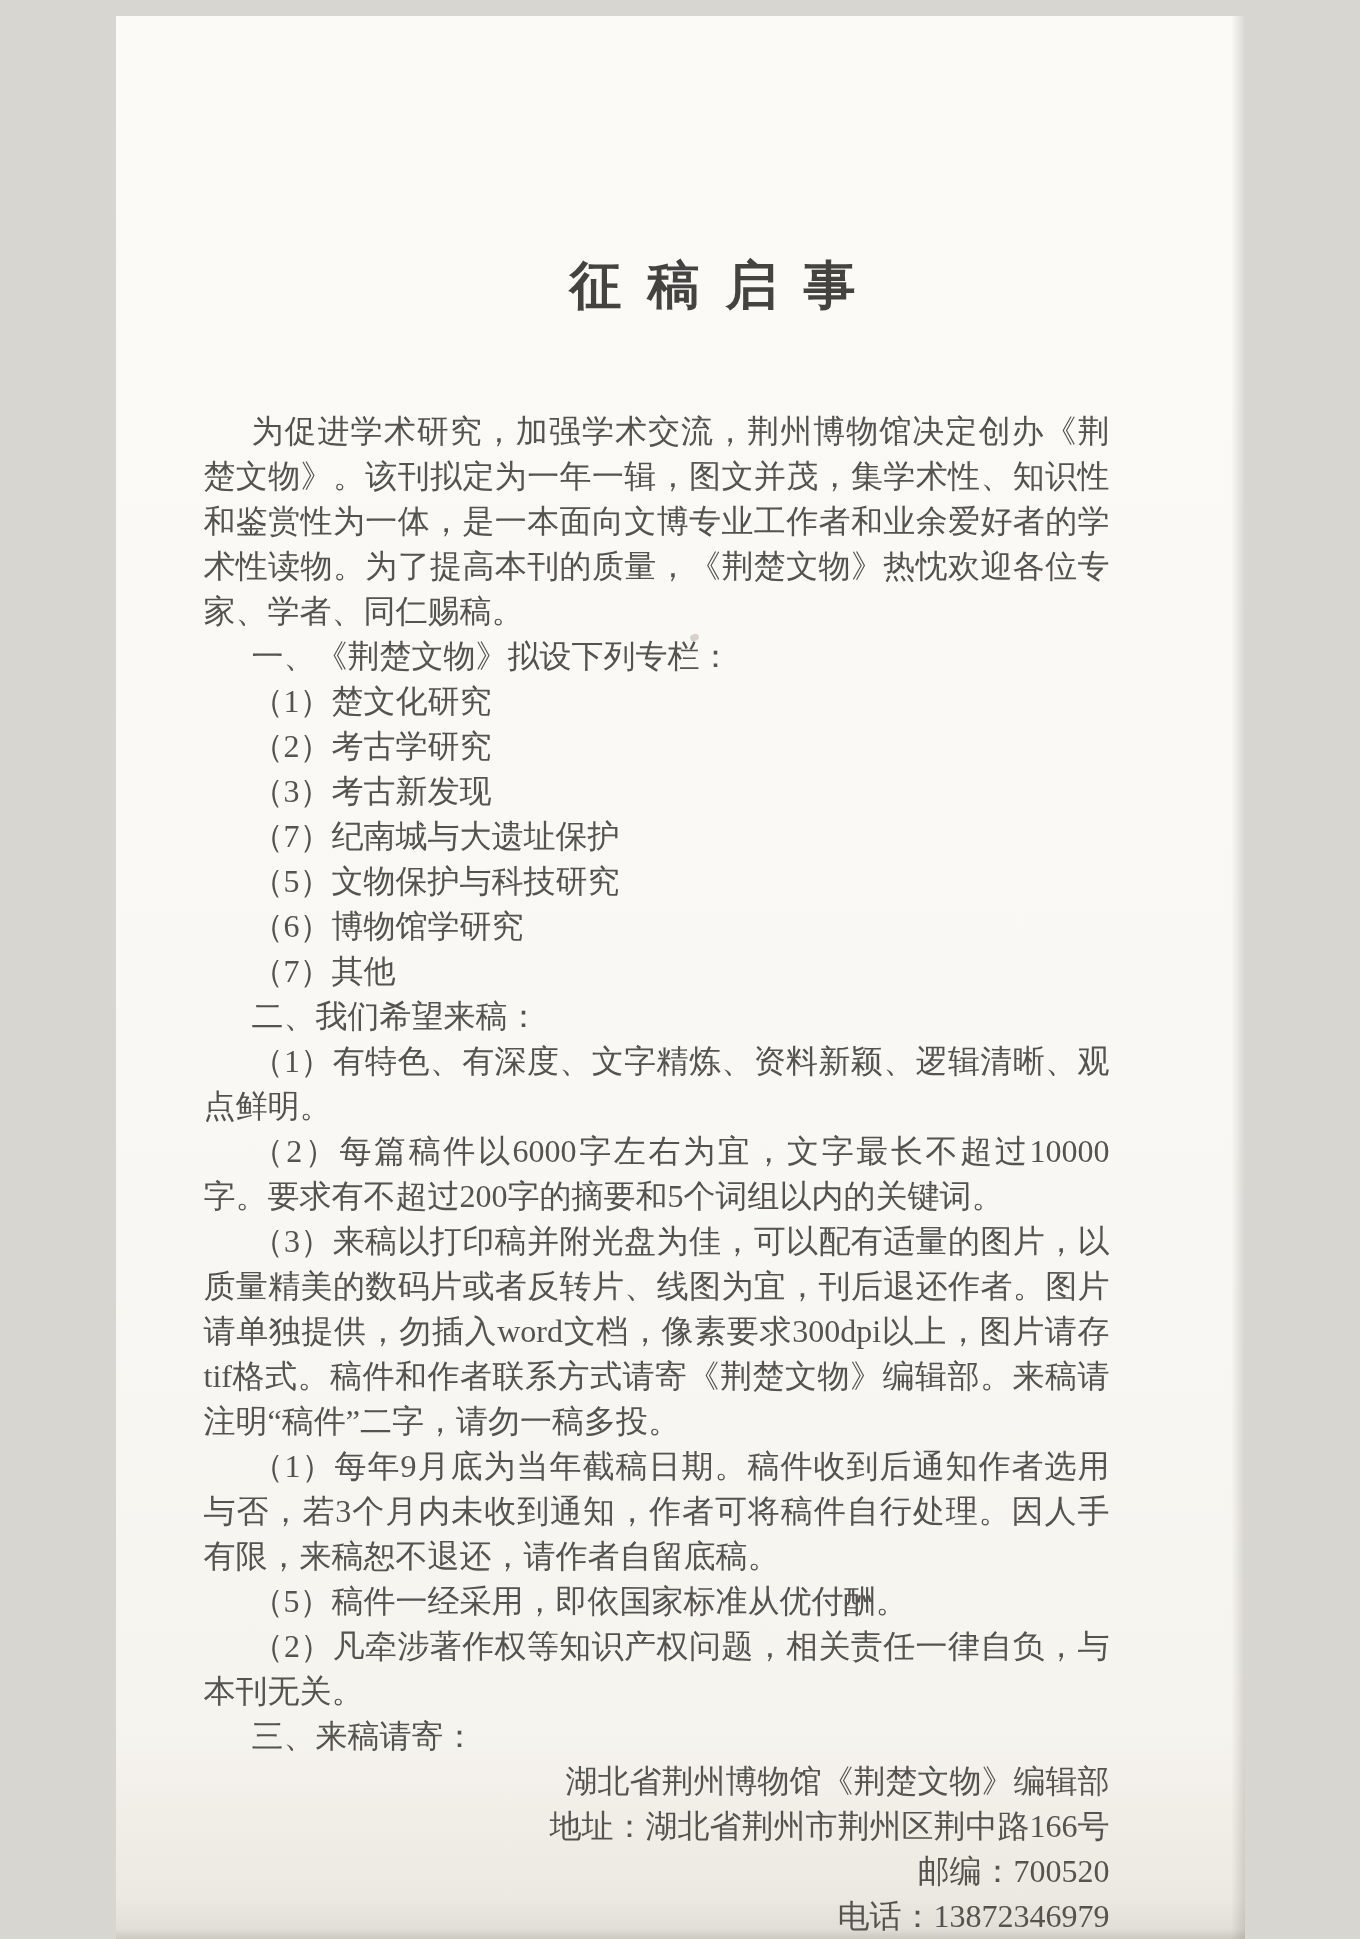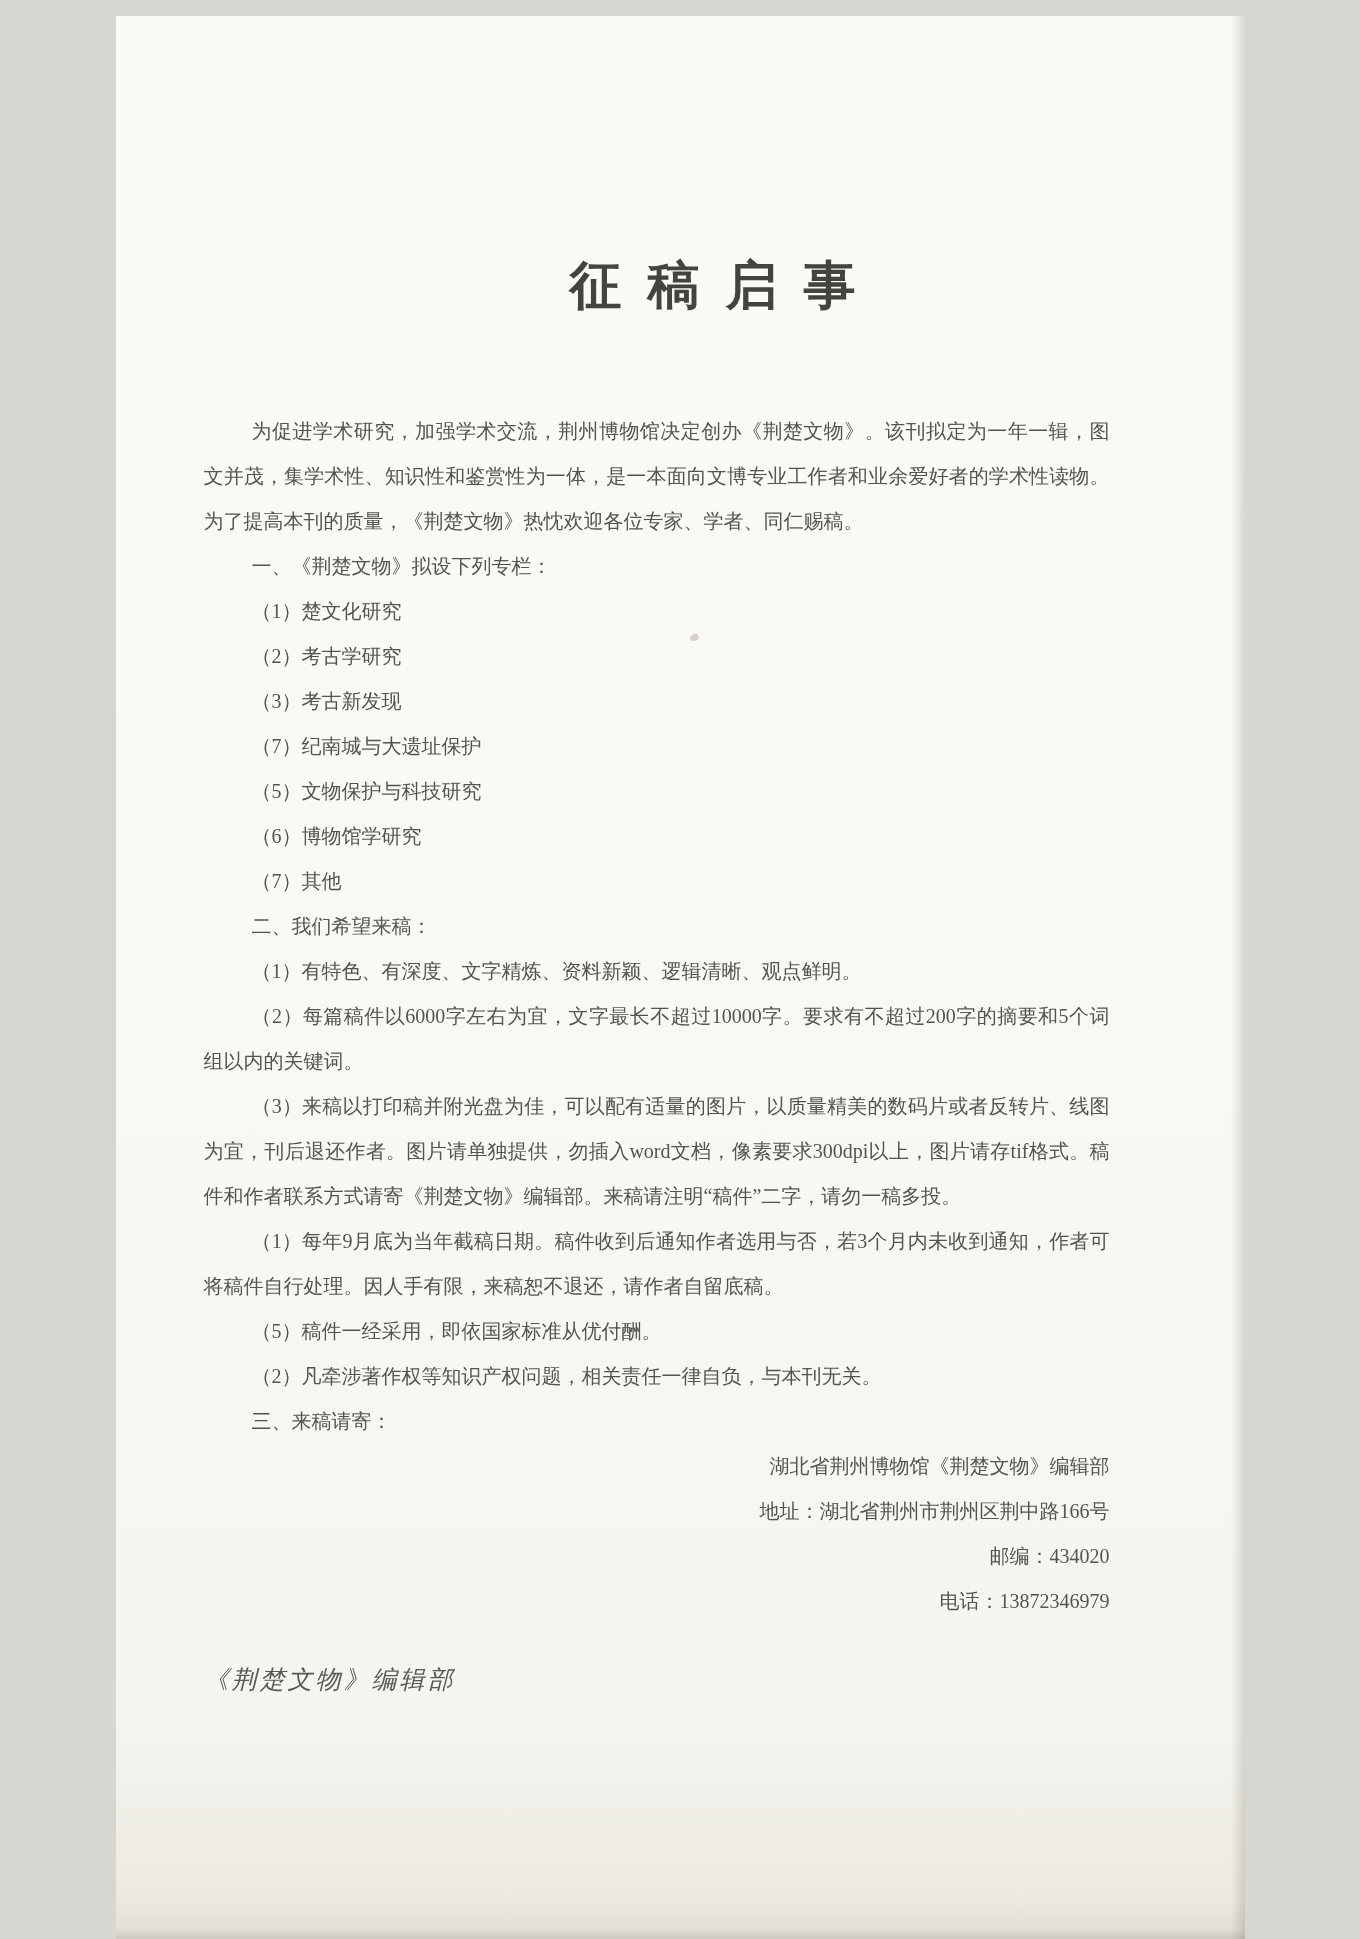--- a/index.html
+++ b/index.html
@@ -26,21 +26,21 @@
     text-align: center;
     font-size: 52px;
     line-height: 54px;
     font-weight: bold;
     letter-spacing: 26px;
     text-indent: 26px;
     color: #454340;
   }
   .para {
     margin: 0;
-    font-size: 20px;
+    font-size: 32px;
     line-height: 45px;
     text-align: justify;
     text-indent: 48px;
     color: #55534f;
   }
   .para.first { margin-top: 96px; }
   .contact-line { text-align: right; }
   .signature {
     margin: 38px 0 0 0;
     text-align: left;
@@ -93,21 +93,21 @@
     <p class="para">（1）有特色、有深度、文字精炼、资料新颖、逻辑清晰、观点鲜明。</p>
     <p class="para">（2）每篇稿件以6000字左右为宜，文字最长不超过10000字。要求有不超过200字的摘要和5个词组以内的关键词。</p>
     <p class="para">（3）来稿以打印稿并附光盘为佳，可以配有适量的图片，以质量精美的数码片或者反转片、线图为宜，刊后退还作者。图片请单独提供，勿插入word文档，像素要求300dpi以上，图片请存tif格式。稿件和作者联系方式请寄《荆楚文物》编辑部。来稿请注明“稿件”二字，请勿一稿多投。</p>
     <p class="para">（1）每年9月底为当年截稿日期。稿件收到后通知作者选用与否，若3个月内未收到通知，作者可将稿件自行处理。因人手有限，来稿恕不退还，请作者自留底稿。</p>
     <p class="para">（5）稿件一经采用，即依国家标准从优付酬。</p>
     <p class="para">（2）凡牵涉著作权等知识产权问题，相关责任一律自负，与本刊无关。</p>
 
     <p class="para">三、来稿请寄：</p>
     <p class="para contact-line">湖北省荆州博物馆《荆楚文物》编辑部</p>
     <p class="para contact-line">地址：湖北省荆州市荆州区荆中路166号</p>
-    <p class="para contact-line">邮编：434020</p>
+    <p class="para contact-line">邮编：700520</p>
     <p class="para contact-line">电话：13872346979</p>
 
     <p class="signature">《荆楚文物》编辑部</p>
 
   </div>
 
   <div class="speck"></div>
   <div class="edge-right"></div>
   <div class="edge-bottom"></div>
   <div class="edge-bottom-line"></div>

